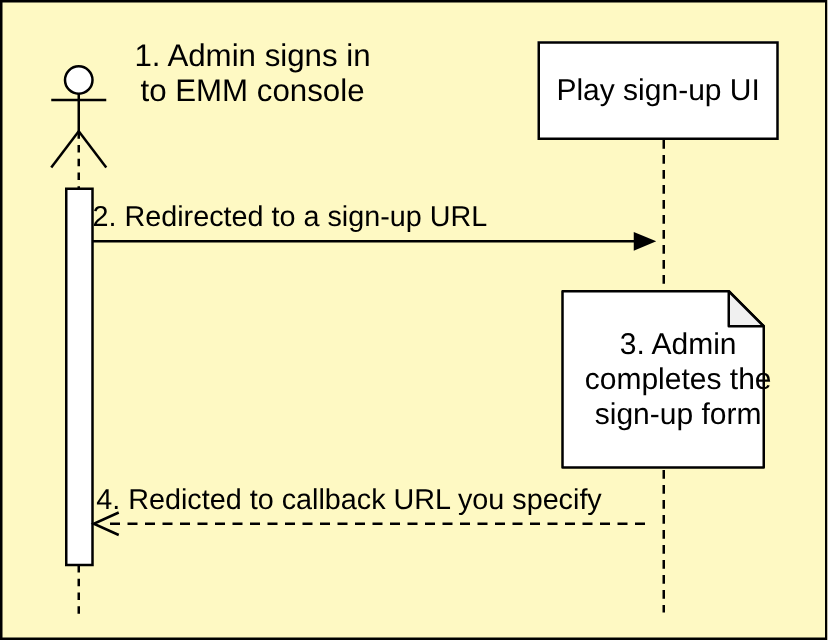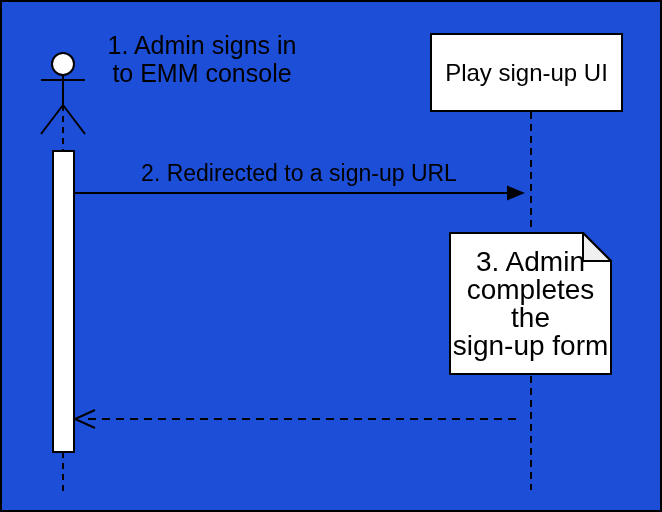--- a/index.html
+++ b/index.html
@@ -5,21 +5,21 @@
   html, body {
     margin: 0;
     padding: 0;
     background: #ffffff;
   }
   .canvas {
     position: relative;
     width: 662px;
     height: 512px;
     box-sizing: border-box;
-    background: #1d4ed8;
+    background: #fef9c3;
     border: 2px solid #000000;
     overflow: hidden;
     font-family: "Liberation Sans", sans-serif;
     color: #000000;
   }
   .shapes-svg {
     position: absolute;
     left: 0;
     top: 0;
     width: 662px;
@@ -47,40 +47,39 @@
     box-sizing: border-box;
     border: 2px solid #000000;
     background: #ffffff;
     display: flex;
     align-items: center;
     justify-content: center;
     font-size: 24px;
   }
   .note-label {
     position: absolute;
-    left: 448px;
+    left: 460px;
     top: 231px;
     width: 161px;
     height: 141px;
     display: flex;
     align-items: center;
     justify-content: center;
     text-align: center;
-    font-size: 28px;
+    font-size: 24px;
     line-height: 28px;
     white-space: pre-line;
   }
   .msg2-label {
     left: 72px;
     top: 157px;
     width: 450px;
     height: 28px;
     line-height: 28px;
     font-size: 23px;
-    text-align: center;
     white-space: nowrap;
   }
   .msg4-label {
     left: 75px;
     top: 383px;
     height: 28px;
     line-height: 28px;
     font-size: 23px;
     white-space: nowrap;
   }
@@ -129,14 +128,15 @@
   <div class="participant-box">
     <span>Play sign-up UI</span>
   </div>
 
   <div class="label msg2-label">2. Redirected to a sign-up URL</div>
 
   <div class="note-label">3. Admin
 completes the
 sign-up form</div>
 
+  <div class="label msg4-label">4. Redicted to callback URL you specify</div>
 
 </div>
 
 </body></html>

